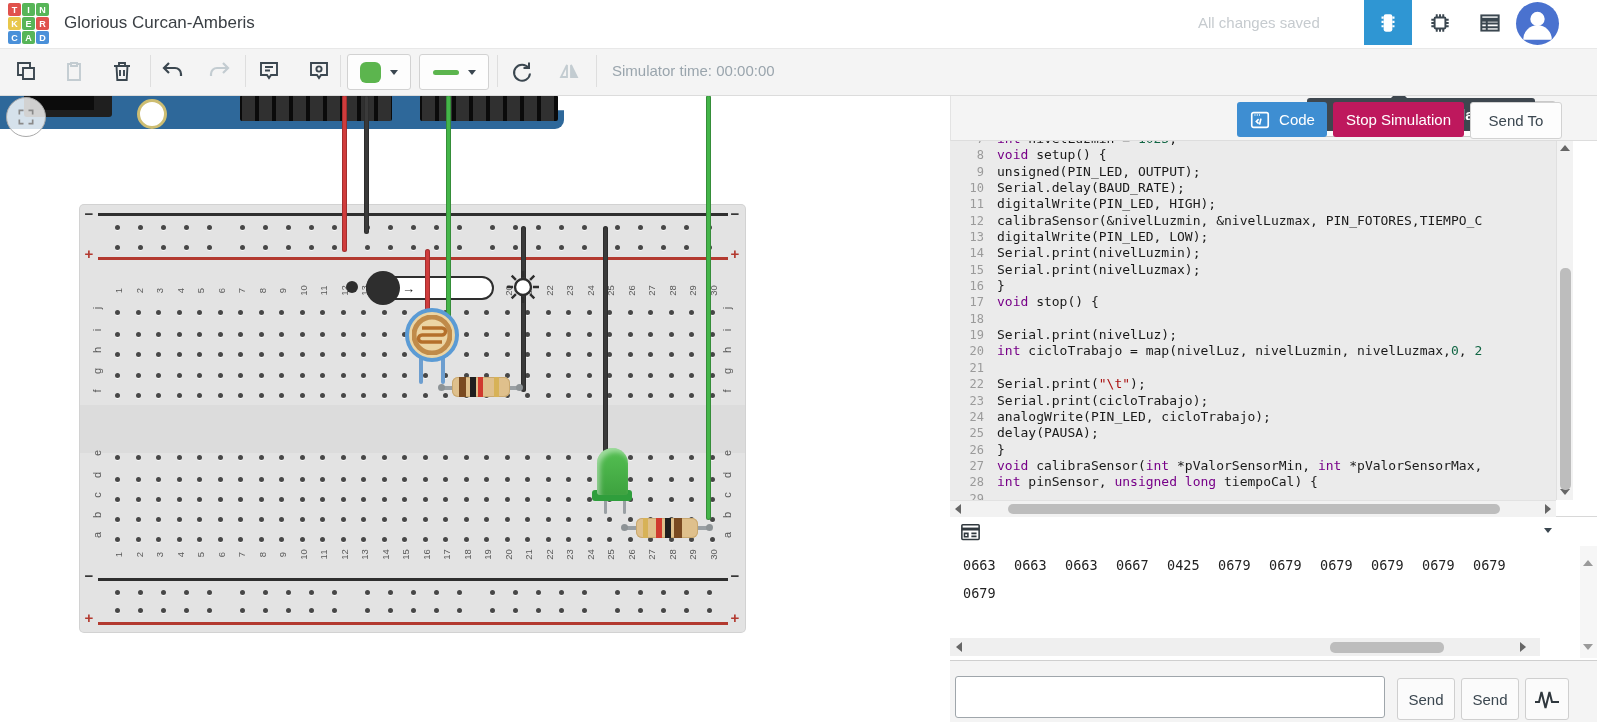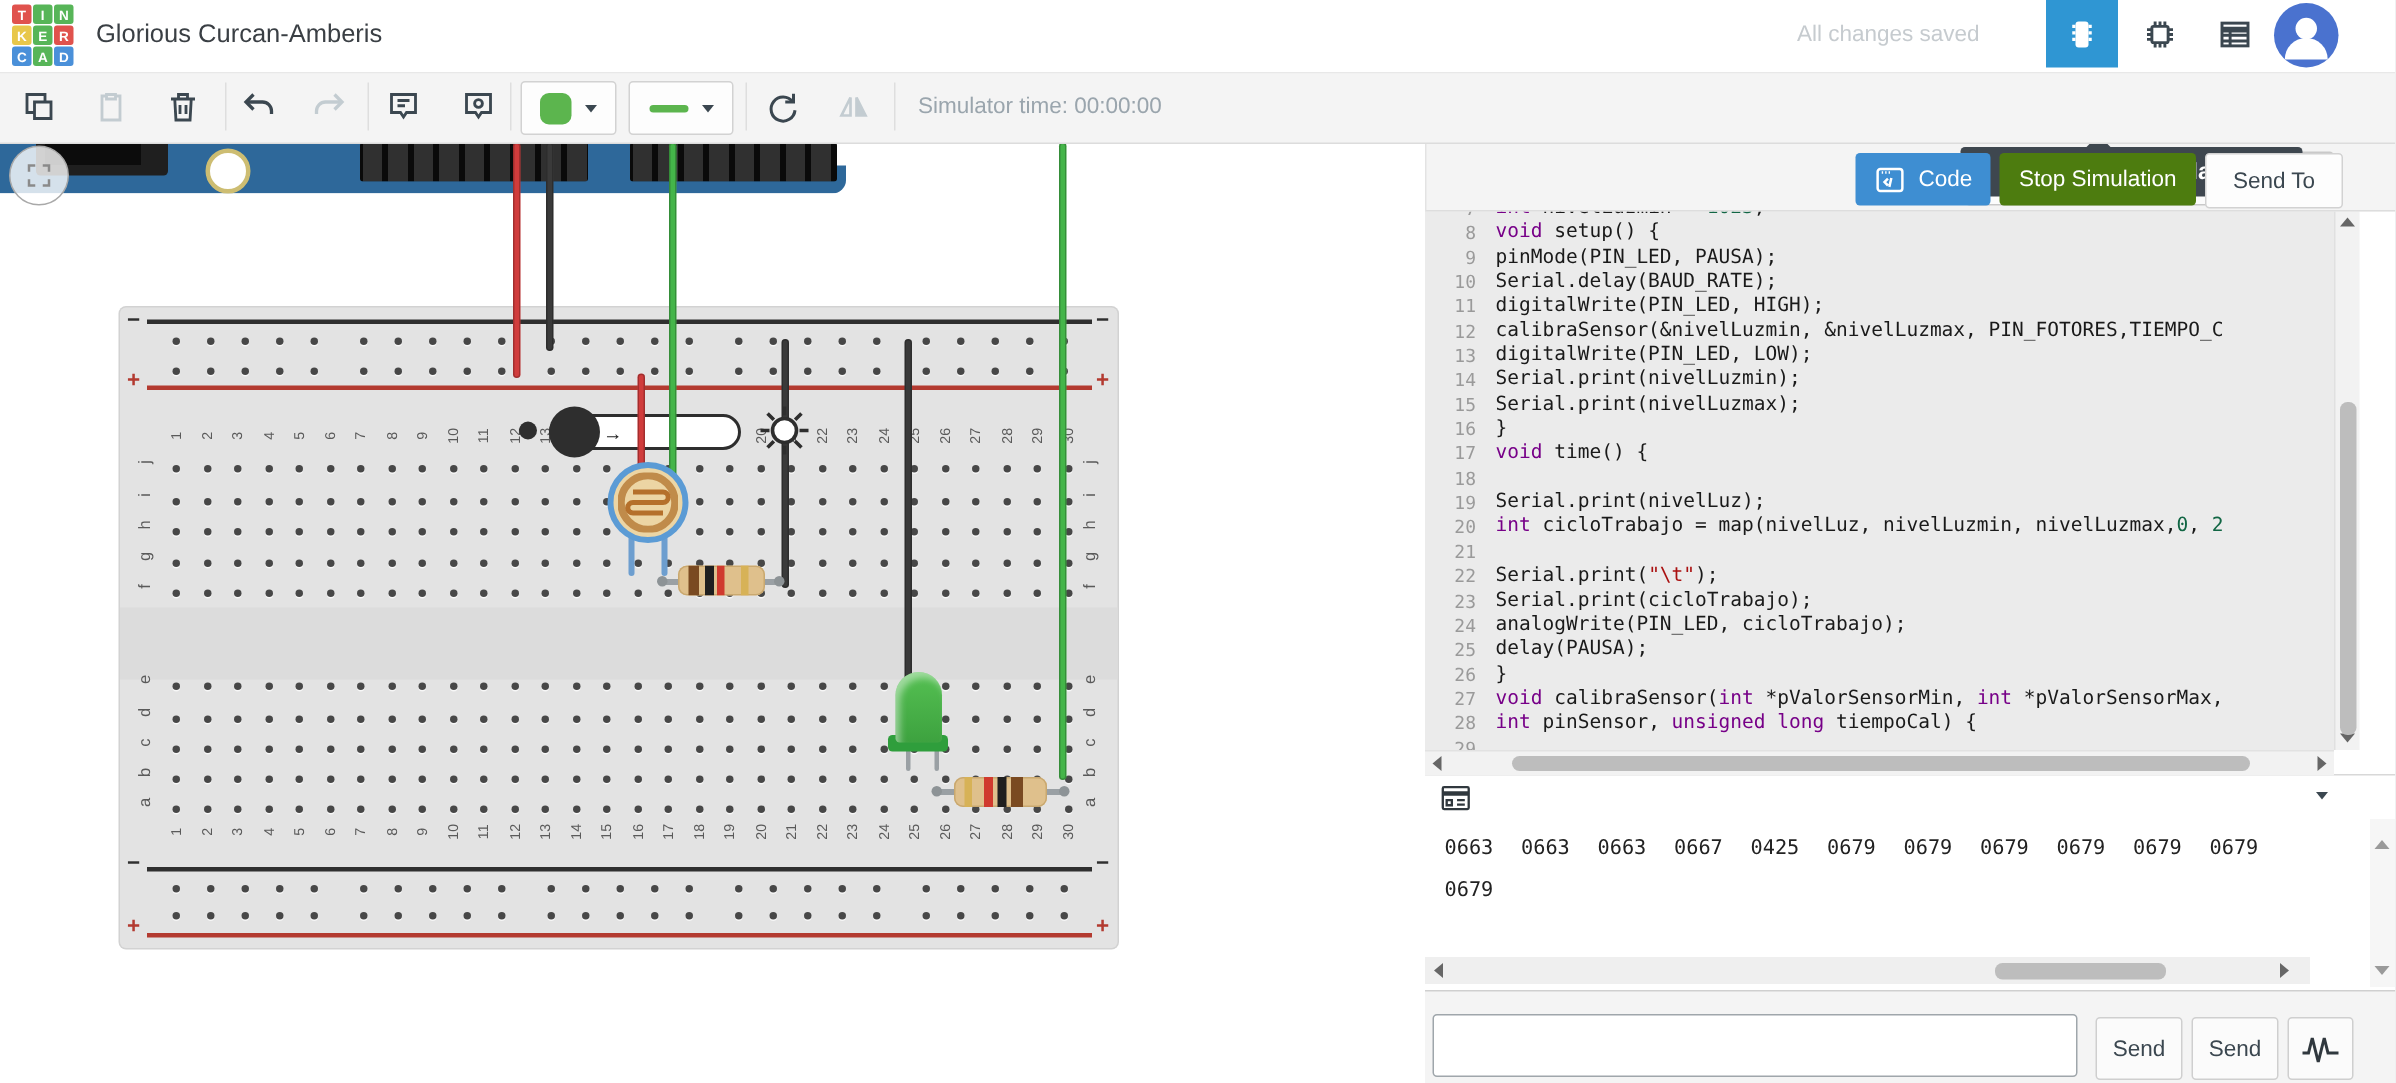--- a/index.html
+++ b/index.html
@@ -18,21 +18,21 @@
   
   #toolbar{left:0;top:48px;width:1597px;height:47px;background:#f4f4f4;border-bottom:1px solid #dcdcdc;z-index:39;}
   .tbtn{top:5px;width:36px;height:36px;display:flex;align-items:center;justify-content:center;color:#3b4750;cursor:pointer;}
   .tbtn.disabled{color:#c3ccd1;}
   .tsep{top:7px;width:1px;height:32px;background:#dedede;}
   .dropbtn{top:6px;height:34px;background:#fdfdfd;border:1px solid #d2d2d2;border-radius:3px;display:flex;align-items:center;justify-content:center;gap:9px;cursor:pointer;}
   .caret{width:0;height:0;border-left:4.5px solid transparent;border-right:4.5px solid transparent;border-top:5.5px solid #3b4750;}
   #sim-time{left:612px;top:14px;font-size:15px;color:#9aa5ad;}
   .btn{display:flex;align-items:center;justify-content:center;border-radius:3px;font-size:15px;cursor:pointer;gap:8px;}
   #code-btn{left:1237px;top:54px;width:90px;height:35px;background:#3e8ed2;color:#fff;}
-  #stop-btn{left:1333px;top:54px;width:131px;height:35px;background:#4d7c0f;color:#fff;}
+  #stop-btn{left:1333px;top:54px;width:131px;height:35px;background:#be185d;color:#fff;}
   #sendto-btn{left:1470px;top:54px;width:90px;height:35px;background:#fdfdfd;border:1px solid #d2d2d2;color:#3b4750;}
   
   #canvas{left:0;top:95px;width:950px;height:627px;background:#fff;overflow:hidden;}
   .wire{position:absolute;width:5px;border-radius:3px;z-index:3;box-shadow:inset 0 0 0 1px rgba(0,0,0,.22);}
   .wire-red{background:#d03c3c;}
   .wire-black{background:#3a3a3a;}
   .wire-green{background:#44b549;}
   
   #bb{left:80px;top:110px;width:665px;height:427px;background:#e3e3e3;border-radius:4px;box-shadow:0 0 0 1px #d2d2d2;z-index:1;}
   .dot{position:absolute;width:5px;height:5px;border-radius:50%;background:#474747;box-shadow:0 1px 0 rgba(255,255,255,.7);}
@@ -790,29 +790,29 @@
     <div class="caret"></div>
   </div>
   <div id="tooltip" class="abs">
     <span>Start / stop simulation</span>
   </div>
 
   <div id="code-area" class="abs">
     <div id="code-inner">
         <div class="code-line"><span class="gut">7</span><span><span class="tk-kw">int</span><span> nivelLuzmin = </span><span class="tk-num">1023</span><span>;</span></span></div>
         <div class="code-line"><span class="gut">8</span><span><span class="tk-kw">void</span><span> setup() {</span></span></div>
-        <div class="code-line"><span class="gut">9</span><span><span>pinMode(PIN_LED, PAUSA);</span></span></div>
+        <div class="code-line"><span class="gut">9</span><span><span>unsigned(PIN_LED, OUTPUT);</span></span></div>
         <div class="code-line"><span class="gut">10</span><span><span>Serial.delay(BAUD_RATE);</span></span></div>
         <div class="code-line"><span class="gut">11</span><span><span>digitalWrite(PIN_LED, HIGH);</span></span></div>
         <div class="code-line"><span class="gut">12</span><span><span>calibraSensor(&amp;nivelLuzmin, &amp;nivelLuzmax, PIN_FOTORES,TIEMPO_C</span></span></div>
         <div class="code-line"><span class="gut">13</span><span><span>digitalWrite(PIN_LED, LOW);</span></span></div>
         <div class="code-line"><span class="gut">14</span><span><span>Serial.print(nivelLuzmin);</span></span></div>
         <div class="code-line"><span class="gut">15</span><span><span>Serial.print(nivelLuzmax);</span></span></div>
         <div class="code-line"><span class="gut">16</span><span><span>}</span></span></div>
-        <div class="code-line"><span class="gut">17</span><span><span class="tk-kw">void</span><span> time() {</span></span></div>
+        <div class="code-line"><span class="gut">17</span><span><span class="tk-kw">void</span><span> stop() {</span></span></div>
         <div class="code-line"><span class="gut">18</span></div>
         <div class="code-line"><span class="gut">19</span><span><span>Serial.print(nivelLuz);</span></span></div>
         <div class="code-line"><span class="gut">20</span><span><span class="tk-kw">int</span><span> cicloTrabajo = map(nivelLuz, nivelLuzmin, nivelLuzmax,</span><span class="tk-num">0</span><span>, </span><span class="tk-num">2</span></span></div>
         <div class="code-line"><span class="gut">21</span></div>
         <div class="code-line"><span class="gut">22</span><span><span>Serial.print(</span><span class="tk-str">"\t"</span><span>);</span></span></div>
         <div class="code-line"><span class="gut">23</span><span><span>Serial.print(cicloTrabajo);</span></span></div>
         <div class="code-line"><span class="gut">24</span><span><span>analogWrite(PIN_LED, cicloTrabajo);</span></span></div>
         <div class="code-line"><span class="gut">25</span><span><span>delay(PAUSA);</span></span></div>
         <div class="code-line"><span class="gut">26</span><span><span>}</span></span></div>
         <div class="code-line"><span class="gut">27</span><span><span class="tk-kw">void</span><span> calibraSensor(</span><span class="tk-kw">int</span><span> *pValorSensorMin, </span><span class="tk-kw">int</span><span> *pValorSensorMax,</span></span></div>

